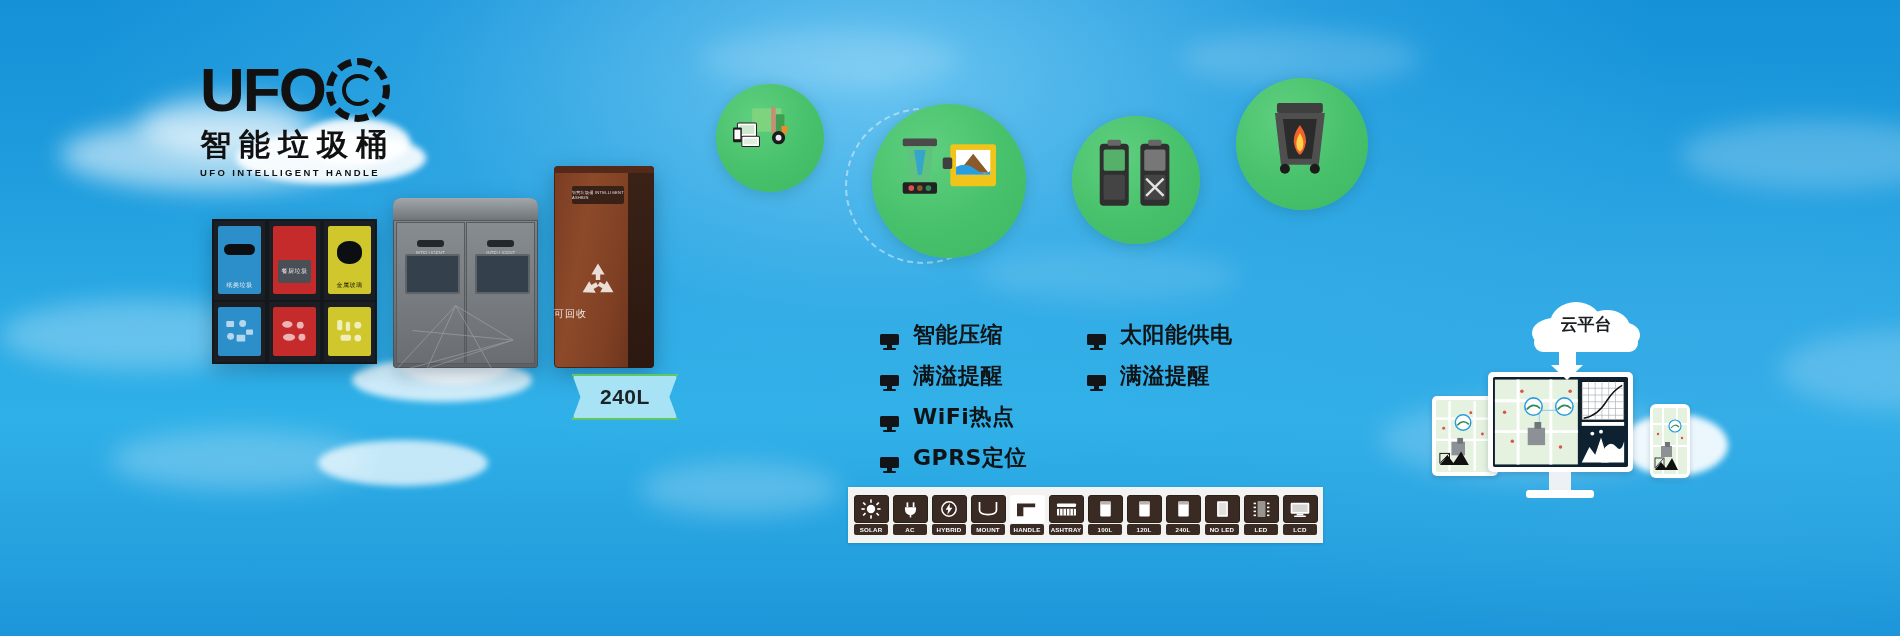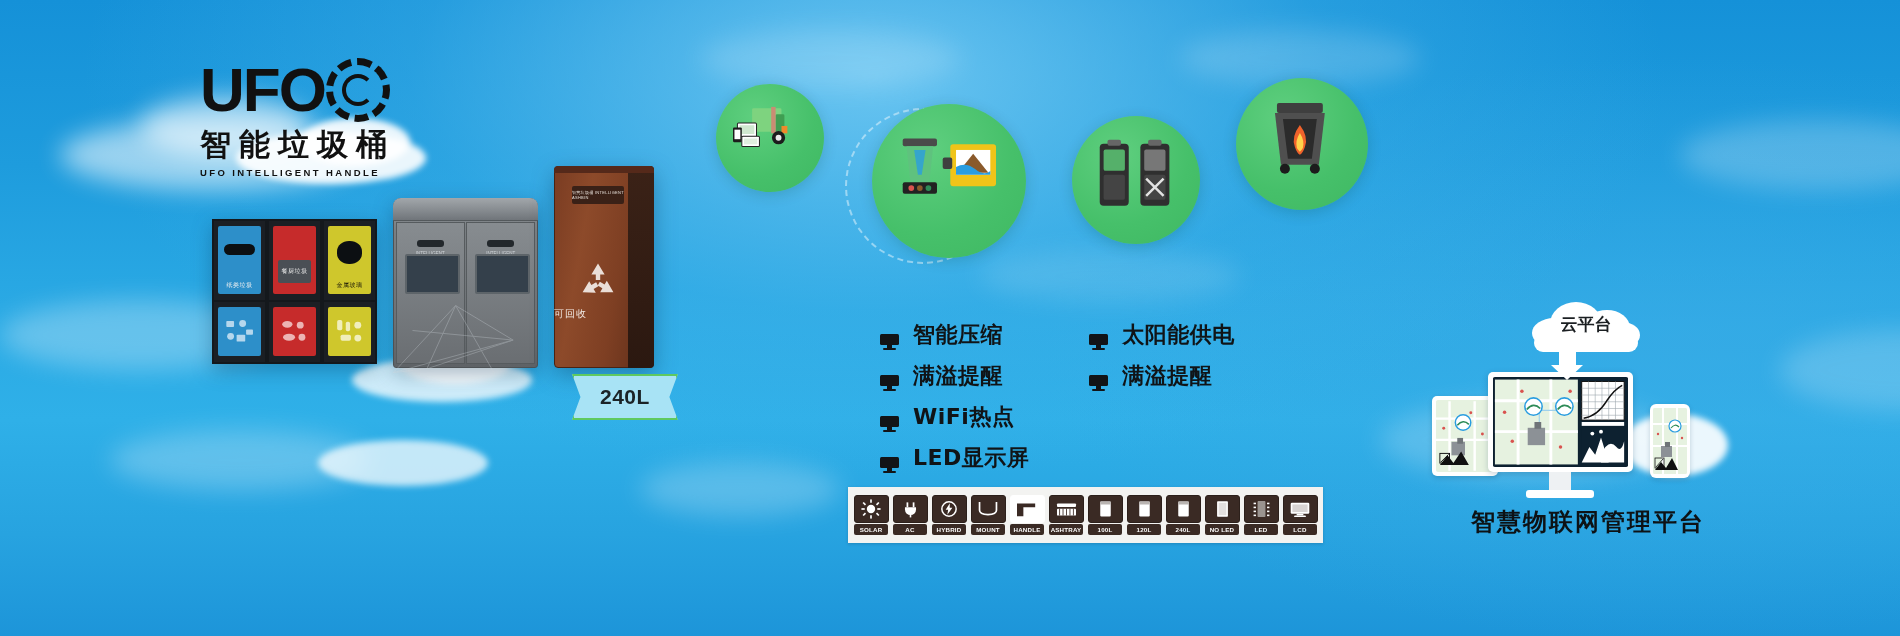--- a/index.html
+++ b/index.html
@@ -389,21 +389,21 @@
             <i class="bs"></i>
           </span>
         <span class="ftxt">WiFi热点</span>
       </div>
       <div class="frow">
         <span class="fmon">
             <i class="sc"></i>
             <i class="st"></i>
             <i class="bs"></i>
           </span>
-        <span class="ftxt">LED显示屏</span>
+        <span class="ftxt">GPRS定位</span>
       </div>
     </div>
     <div class="fcol">
       <div class="frow">
         <span class="fmon">
             <i class="sc"></i>
             <i class="st"></i>
             <i class="bs"></i>
           </span>
         <span class="ftxt">太阳能供电</span>
@@ -674,16 +674,15 @@
           <rect x="2" y="50" width="9" height="10" fill="none" stroke="#111" stroke-width=".8"></rect>
           <path d="M3 59 L10 51" stroke="#111" stroke-width=".8"></path>
           <g fill="#d9534f">
               <circle cx="5" cy="26" r="1.2"></circle>
               <circle cx="29" cy="30" r="1.2"></circle>
             </g>
         </svg>
       </div>
     </div>
 
-    <div class="pf-title">智慧物联网管理平台</div>
   </div>
 
 </div>
 
 </body></html>

